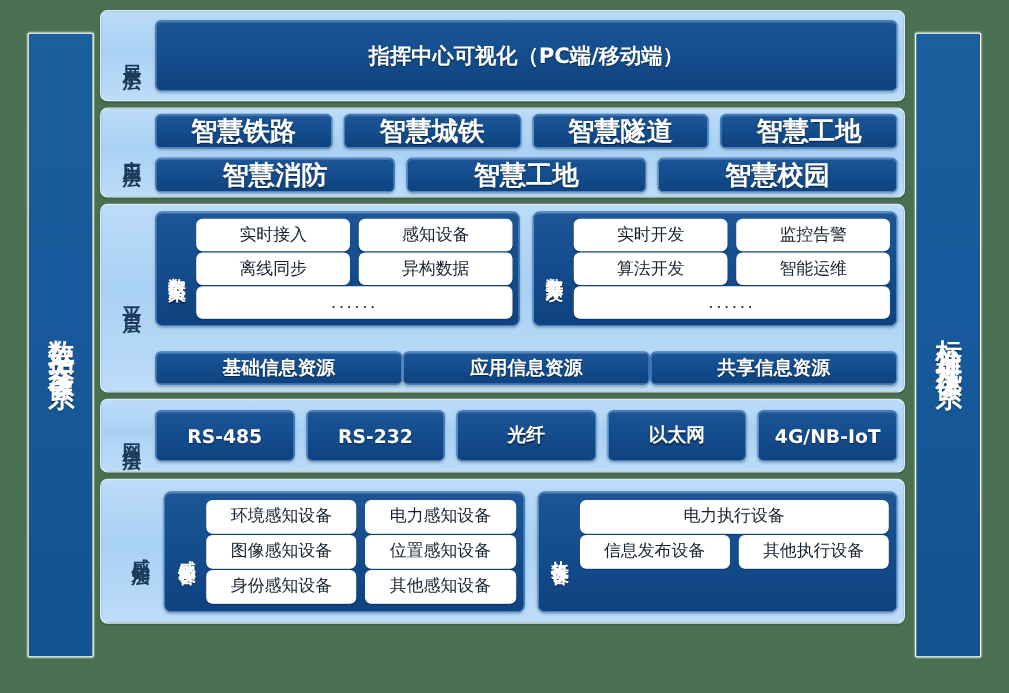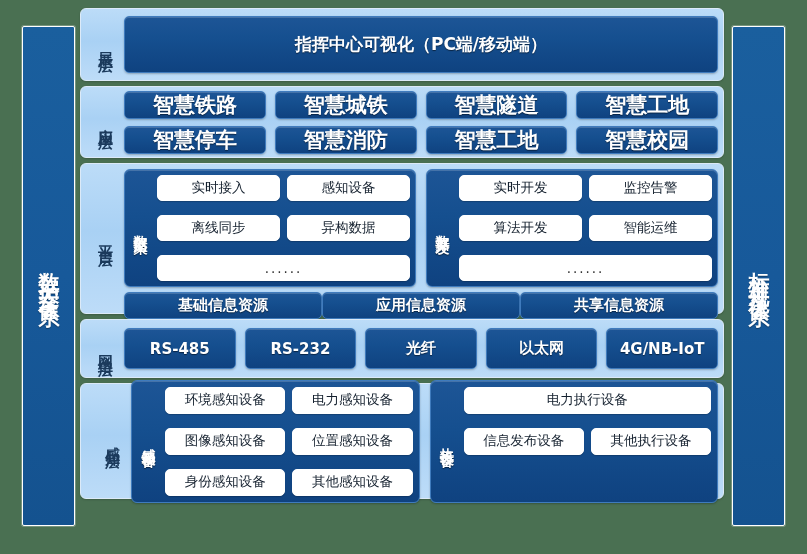--- a/index.html
+++ b/index.html
@@ -129,21 +129,21 @@
     display: flex; align-items: center; justify-content: center;
     color: #ffffff; font-size: 14px; font-weight: bold;
   }
   .group-label span {
     writing-mode: vertical-rl; text-orientation: upright;
     letter-spacing: 2px; line-height: 1;
     text-shadow: 0 1px 1px rgba(0,0,0,0.5);
   }
   .group-grid {
     flex: 1 1 auto;
-    display: flex; flex-direction: column; gap: 14px;
+    display: flex; flex-direction: column; gap: 1px;
     min-width: 0;
   }
   .group-grid-row { display: flex; gap: 7px; }
   .whitebox {
     background: #ffffff;
     border: 1px solid #ffffff;
     border-radius: 5px;
     color: #14202e;
     font-size: 13.5px;
     height: 26px;
@@ -209,21 +209,20 @@
         <span>应用层</span>
       </div>
       <div class="layer-body">
         <div class="app-row">
           <div class="bluebox app-box">智慧铁路</div>
           <div class="bluebox app-box">智慧城铁</div>
           <div class="bluebox app-box">智慧隧道</div>
           <div class="bluebox app-box">智慧工地</div>
         </div>
         <div class="app-row">
-          <div class="bluebox app-box">智慧停车</div>
           <div class="bluebox app-box">智慧消防</div>
           <div class="bluebox app-box">智慧工地</div>
           <div class="bluebox app-box">智慧校园</div>
         </div>
       </div>
     </div>
 
     <div class="layer platform">
       <div class="layer-label">
         <span>平台层</span>

